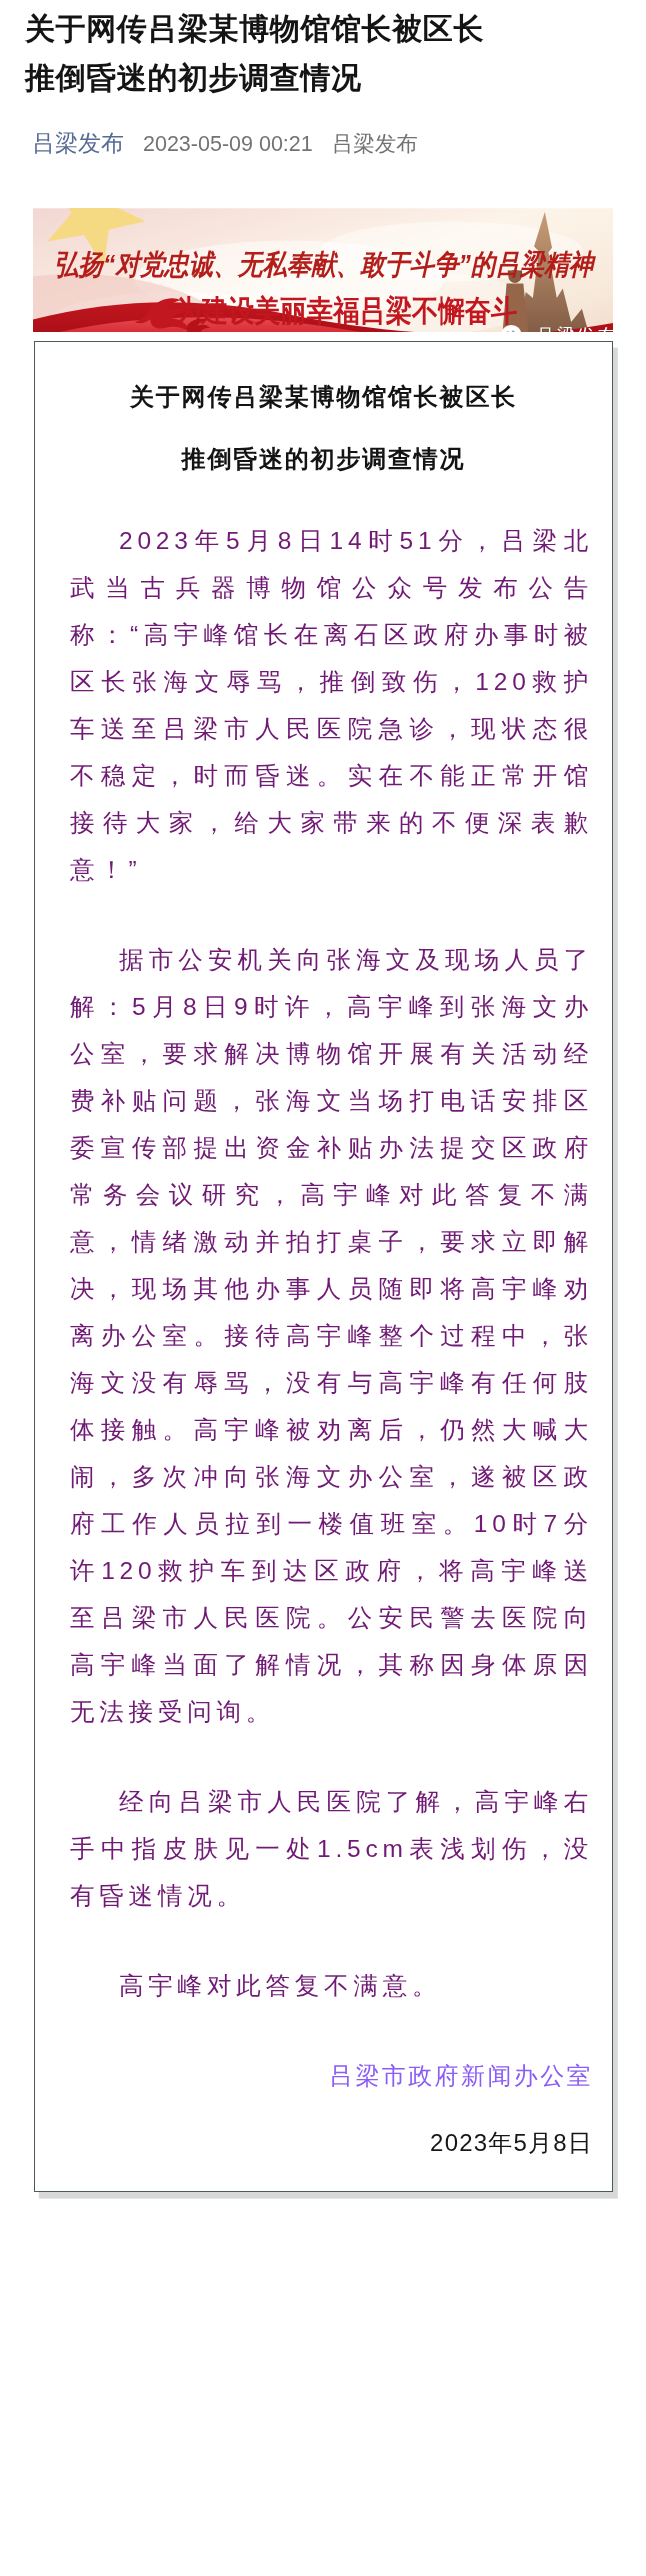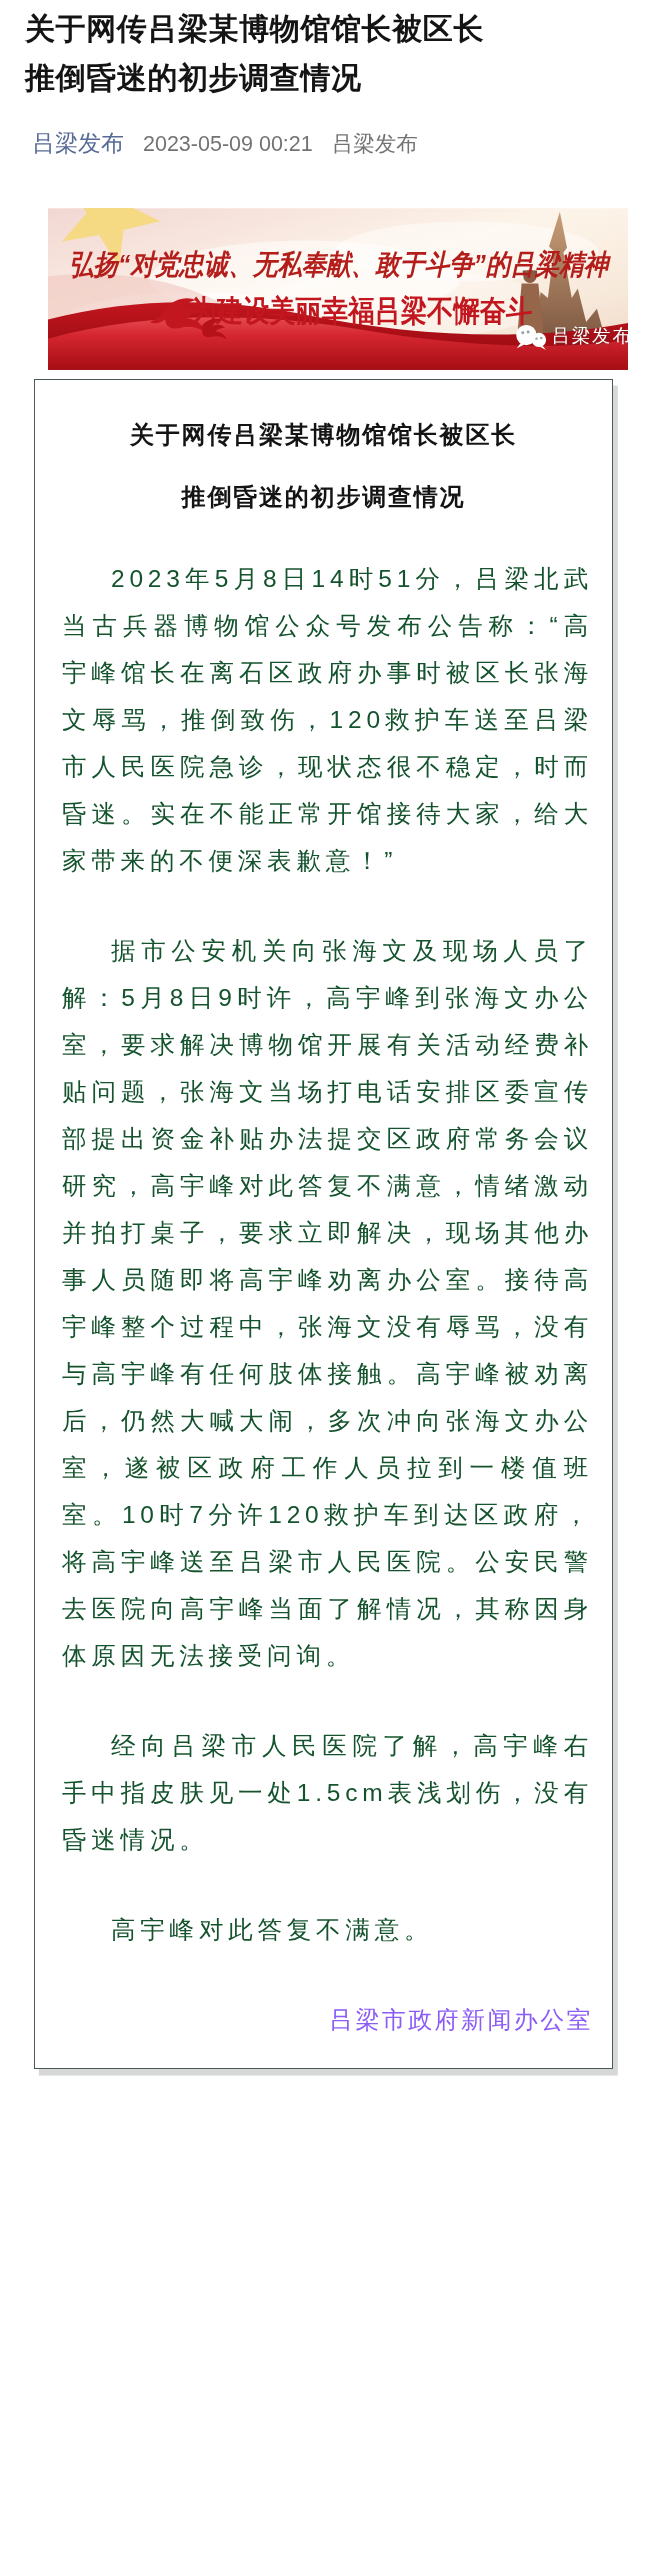--- a/index.html
+++ b/index.html
@@ -37,23 +37,23 @@
     color: #576b95;
     text-decoration: none;
     cursor: pointer;
   }
   .meta {
     font-size: 21.5px;
     color: #737373;
   }
 
   .banner {
-    margin: 49px 33px 0 48px;
+    margin: 49px 33px 0 33px;
     width: 580px;
-    height: 162px;
+    height: 124px;
     overflow: hidden;
     cursor: pointer;
   }
   .banner svg { display: block; }
 
   .doc-box {
     margin: 9px 33px 0 34px;
     background: #ffffff;
     border: 1.2px solid #4b5a52;
     box-shadow: 4.8px 6.6px 0 #d6d9d7;
@@ -64,27 +64,27 @@
     font-size: 24px;
     line-height: 62px;
     font-weight: 700;
     text-align: center;
     letter-spacing: 1.8px;
     color: #141414;
   }
   .doc-title span { display: block; }
 
   .doc-box p {
-    margin: 0 0 43px 8px;
+    margin: 0 0 43px 16px;
     font-size: 24.5px;
     line-height: 47px;
     letter-spacing: 4.8px;
     text-align: justify;
     text-indent: 49px;
-    color: #14532d;
+    color: #701a75;
   }
   .sig {
     text-align: right;
     font-size: 24px;
     line-height: 47px;
     letter-spacing: 2.4px;
     color: #8b5cf6;
   }
   .sig-date {
     margin-top: 20.3px;
@@ -192,16 +192,17 @@
       <span>关于网传吕梁某博物馆馆长被区长</span>
       <span>推倒昏迷的初步调查情况</span>
     </h2>
 
     <p>2023年5月8日14时51分，吕梁北武当古兵器博物馆公众号发布公告称：“高宇峰馆长在离石区政府办事时被区长张海文辱骂，推倒致伤，120救护车送至吕梁市人民医院急诊，现状态很不稳定，时而昏迷。实在不能正常开馆接待大家，给大家带来的不便深表歉意！”</p>
     <p>据市公安机关向张海文及现场人员了解：5月8日9时许，高宇峰到张海文办公室，要求解决博物馆开展有关活动经费补贴问题，张海文当场打电话安排区委宣传部提出资金补贴办法提交区政府常务会议研究，高宇峰对此答复不满意，情绪激动并拍打桌子，要求立即解决，现场其他办事人员随即将高宇峰劝离办公室。接待高宇峰整个过程中，张海文没有辱骂，没有与高宇峰有任何肢体接触。高宇峰被劝离后，仍然大喊大闹，多次冲向张海文办公室，遂被区政府工作人员拉到一楼值班室。10时7分许120救护车到达区政府，将高宇峰送至吕梁市人民医院。公安民警去医院向高宇峰当面了解情况，其称因身体原因无法接受问询。</p>
     <p>经向吕梁市人民医院了解，高宇峰右手中指皮肤见一处1.5cm表浅划伤，没有昏迷情况。</p>
     <p>高宇峰对此答复不满意。</p>
 
     <div class="sig">吕梁市政府新闻办公室</div>
+    <div class="sig-date">2023年5月8日</div>
   </section>
 
 </div>
 
 
 </body></html>

